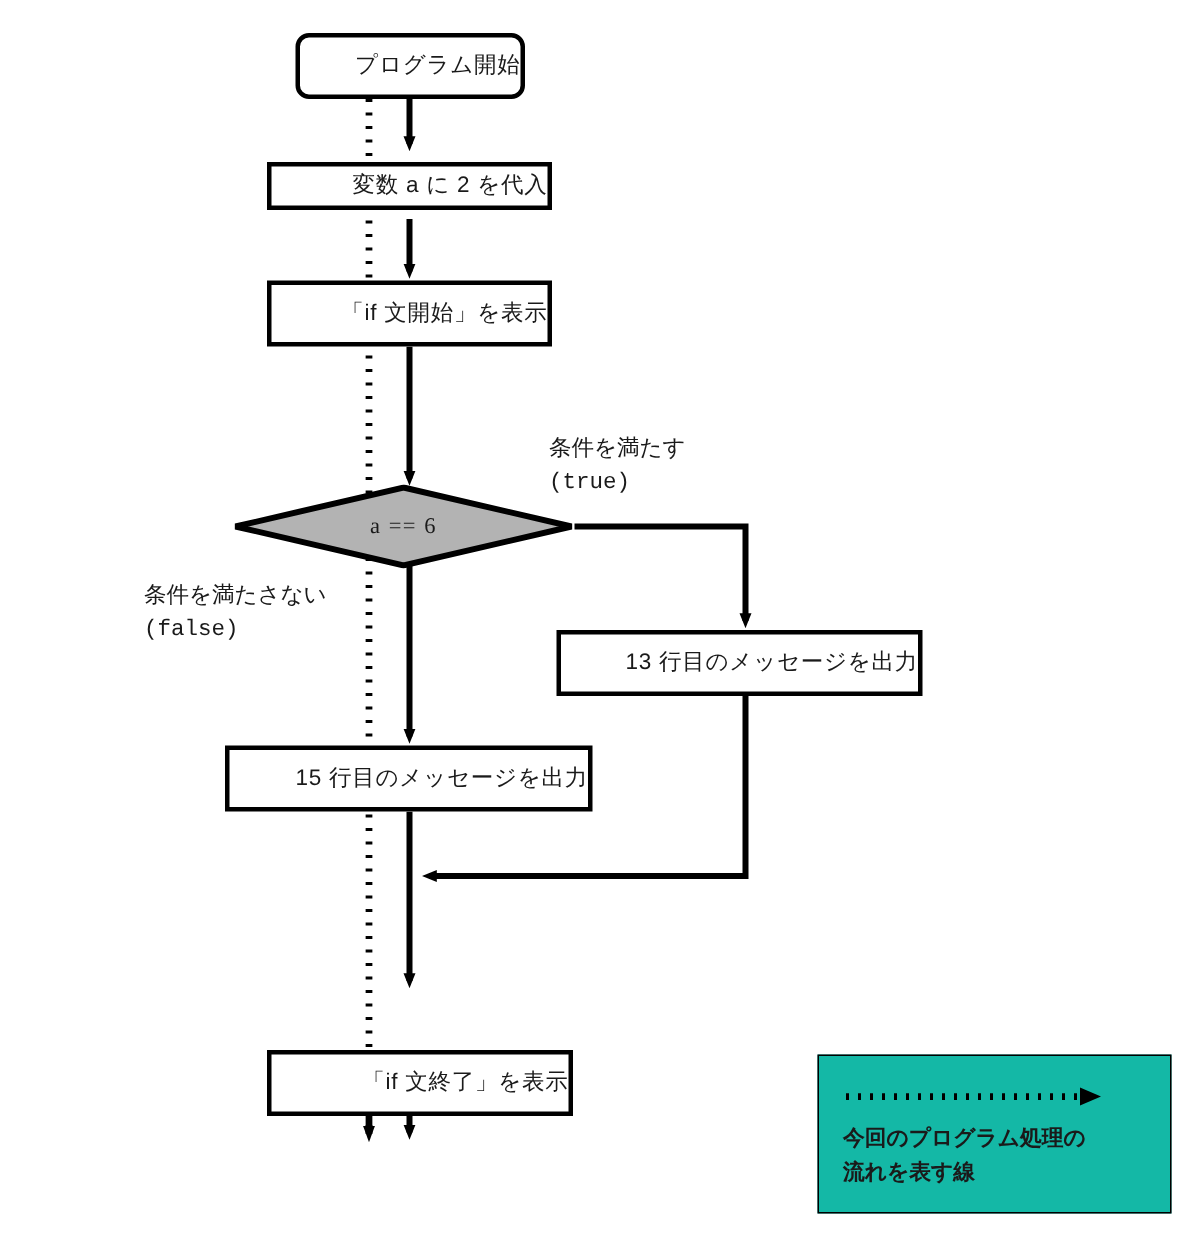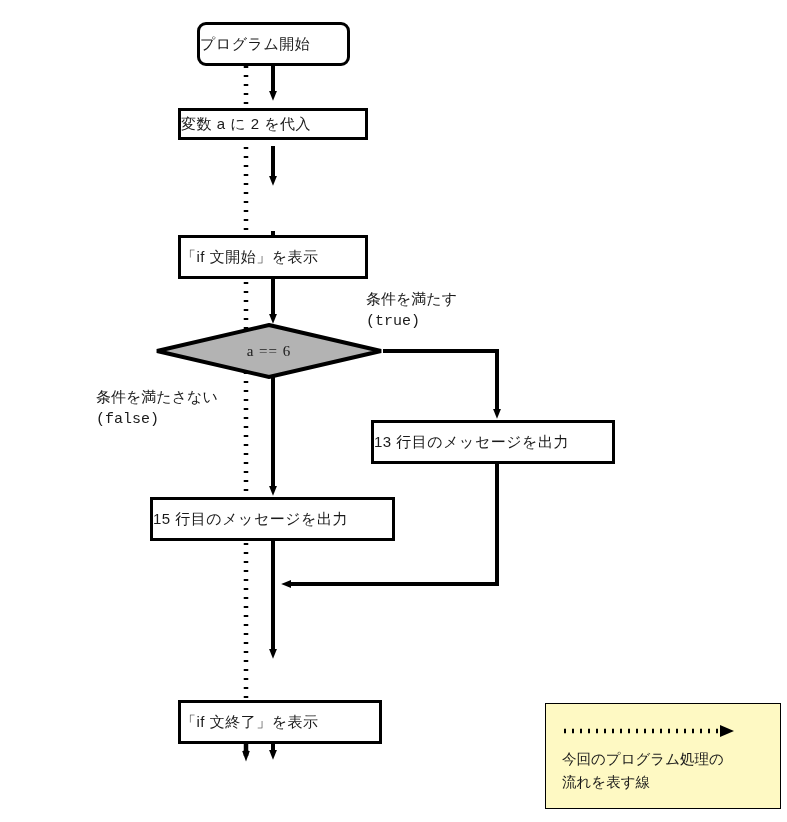--- a/index.html
+++ b/index.html
@@ -25,21 +25,21 @@
     top: 0;
     width: 787px;
     height: 822px;
     pointer-events: none;
   }
   .node {
     position: absolute;
     box-sizing: border-box;
     display: flex;
     align-items: center;
-    justify-content: flex-start;
+    justify-content: flex-end;
     text-align: center;
     background: #ffffff;
     border: 3px solid #000000;
     font-size: 15px;
     letter-spacing: 0.5px;
     line-height: 1.2;
     white-space: nowrap;
   }
   .node.terminator {
     border-radius: 9px;
@@ -71,22 +71,23 @@
     line-height: 1.55;
     white-space: nowrap;
     color: #1a1a1a;
   }
   .edge-label .mono {
     font-family: Liberation Mono, monospace;
   }
   .legend {
     position: absolute;
     box-sizing: border-box;
-    background: #fef9c3;
+    background: #14b8a6;
     border: 1.5px solid #000000;
+    font-weight: bold;
   }
   .legend-swatch {
     position: absolute;
     left: 16px;
     top: 20px;
     width: 180px;
     height: 14px;
   }
   .legend-text {
     position: absolute;
@@ -154,21 +155,21 @@
   </svg>
 
   <div class="node terminator" style="left:197px; top:22px; width:153px; height:44px;">
     <span>プログラム開始</span>
   </div>
 
   <div class="node process" style="left:178px; top:108px; width:190px; height:32px;">
     <span>変数 a に 2 を代入</span>
   </div>
 
-  <div class="node process" style="left:178px; top:187px; width:190px; height:44px;margin-top:48px;">
+  <div class="node process" style="left:178px; top:187px; width:190px; height:44px;">
     <span>「if 文開始」を表示</span>
   </div>
 
   <div class="decision-wrap" style="left:155px; top:323px; width:228px; height:56px;">
     <svg width="228" height="56" viewBox="0 0 228 56" xmlns="http://www.w3.org/2000/svg">
       <polygon points="114,2 226,28 114,54 2,28" fill="#b3b3b3" stroke="#000000" stroke-width="4"></polygon>
     </svg>
     <span class="decision-label">a == 6</span>
   </div>
 

